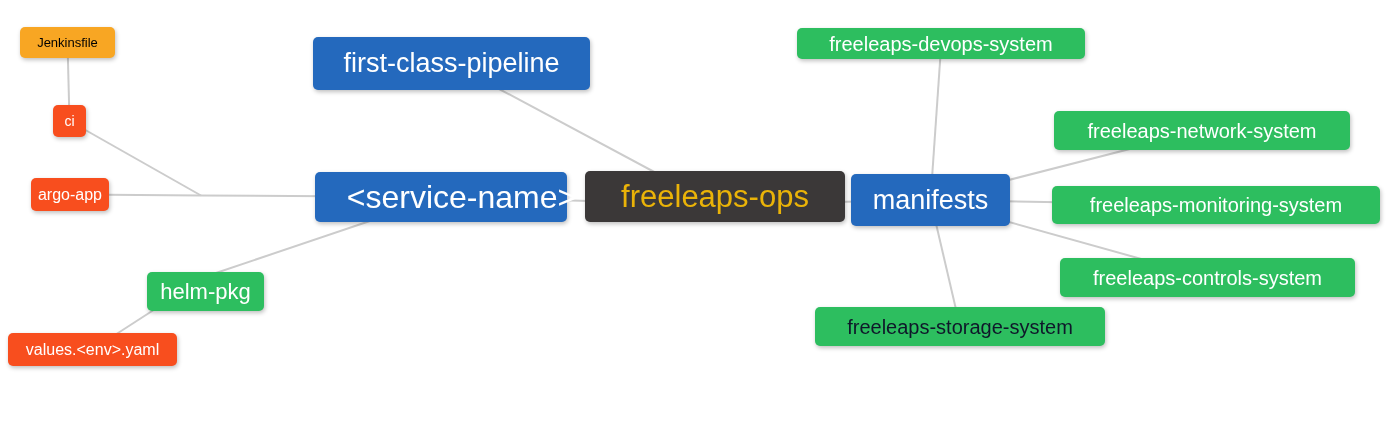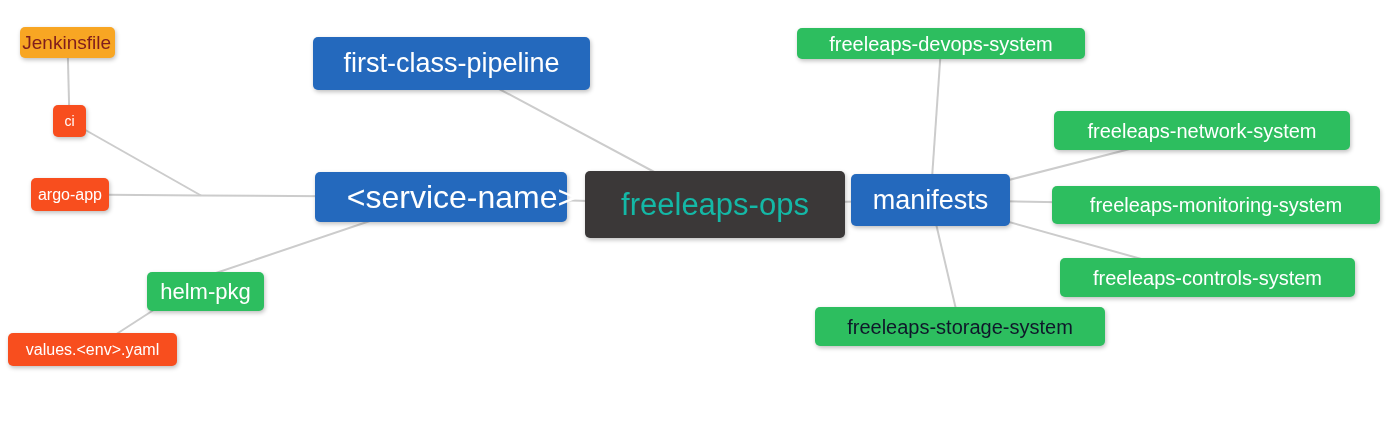--- a/index.html
+++ b/index.html
@@ -61,42 +61,42 @@
       <line x1="451.5" y1="63.5" x2="715" y2="204.5" stroke="#cccccc" stroke-width="2"></line>
       <line x1="441" y1="197" x2="715" y2="204.5" stroke="#cccccc" stroke-width="2"></line>
       <line x1="930.5" y1="200" x2="715" y2="204.5" stroke="#cccccc" stroke-width="2"></line>
       <line x1="941" y1="47.5" x2="930.5" y2="200" stroke="#cccccc" stroke-width="2"></line>
       <line x1="1202" y1="130.5" x2="930.5" y2="200" stroke="#cccccc" stroke-width="2"></line>
       <line x1="1216" y1="205" x2="930.5" y2="200" stroke="#cccccc" stroke-width="2"></line>
       <line x1="1207.5" y1="277.5" x2="930.5" y2="200" stroke="#cccccc" stroke-width="2"></line>
       <line x1="960" y1="326.5" x2="930.5" y2="200" stroke="#cccccc" stroke-width="2"></line>
     </svg>
   <div id="node-layer" class="node-layer">
-      <div class="node" style="left: 585px; top: 171px; width: 260px; height: 67px; background: rgb(59, 56, 56); font-size: 31px; color: #14b8a6;">
+      <div class="node" style="left: 585px; top: 171px; width: 260px; height: 51px; background: rgb(59, 56, 56); font-size: 31px; color: #eab308;">
         <span>freeleaps-ops</span>
       </div>
       <div class="node" style="left: 313px; top: 37px; width: 277px; height: 53px; background: rgb(36, 105, 189); font-size: 27px; color: rgb(255, 255, 255);">
         <span>first-class-pipeline</span>
       </div>
       <div class="node" style="left: 315px; top: 172px; width: 252px; height: 50px; background: rgb(36, 105, 189); font-size: 32px; color: rgb(255, 255, 255); padding-left: 41px;">
         <span>&lt;service-name&gt;</span>
       </div>
       <div class="node" style="left: 851px; top: 174px; width: 159px; height: 52px; background: rgb(36, 105, 189); font-size: 27px; color: rgb(255, 255, 255);">
         <span>manifests</span>
       </div>
       <div class="node" style="left: 147px; top: 272px; width: 117px; height: 39px; background: rgb(45, 190, 95); font-size: 22px; color: rgb(255, 255, 255);">
         <span>helm-pkg</span>
       </div>
       <div class="node" style="left: 53px; top: 105px; width: 33px; height: 32px; background: rgb(248, 78, 30); font-size: 14px; color: rgb(255, 255, 255);">
         <span>ci</span>
       </div>
       <div class="node" style="left: 31px; top: 178px; width: 78px; height: 33px; background: rgb(248, 78, 30); font-size: 16px; color: rgb(255, 255, 255);">
         <span>argo-app</span>
       </div>
-      <div class="node" style="left: 20px; top: 27px; width: 95px; height: 31px; background: rgb(248, 166, 35); font-size: 19px; color: #7f1d1d; justify-content: flex-end;">
+      <div class="node" style="left: 20px; top: 27px; width: 95px; height: 31px; background: rgb(248, 166, 35); font-size: 13px; color: #000000;">
         <span>Jenkinsfile</span>
       </div>
       <div class="node" style="left: 8px; top: 333px; width: 169px; height: 33px; background: rgb(248, 78, 30); font-size: 16px; color: rgb(255, 255, 255);">
         <span>values.&lt;env&gt;.yaml</span>
       </div>
       <div class="node" style="left: 797px; top: 28px; width: 288px; height: 31px; background: rgb(45, 190, 95); font-size: 20px; color: rgb(255, 255, 255);">
         <span>freeleaps-devops-system</span>
       </div>
       <div class="node" style="left: 1054px; top: 111px; width: 296px; height: 39px; background: rgb(45, 190, 95); font-size: 20px; color: rgb(255, 255, 255);">
         <span>freeleaps-network-system</span>

